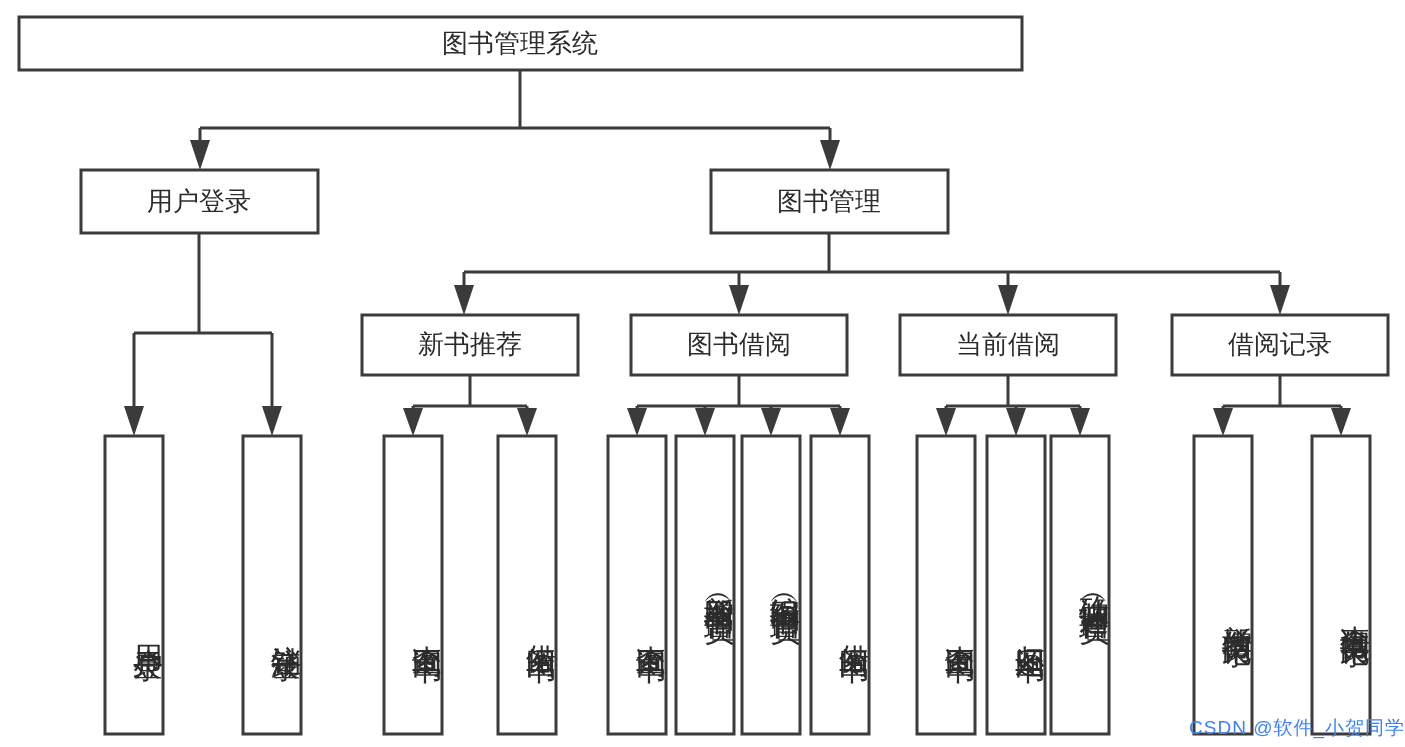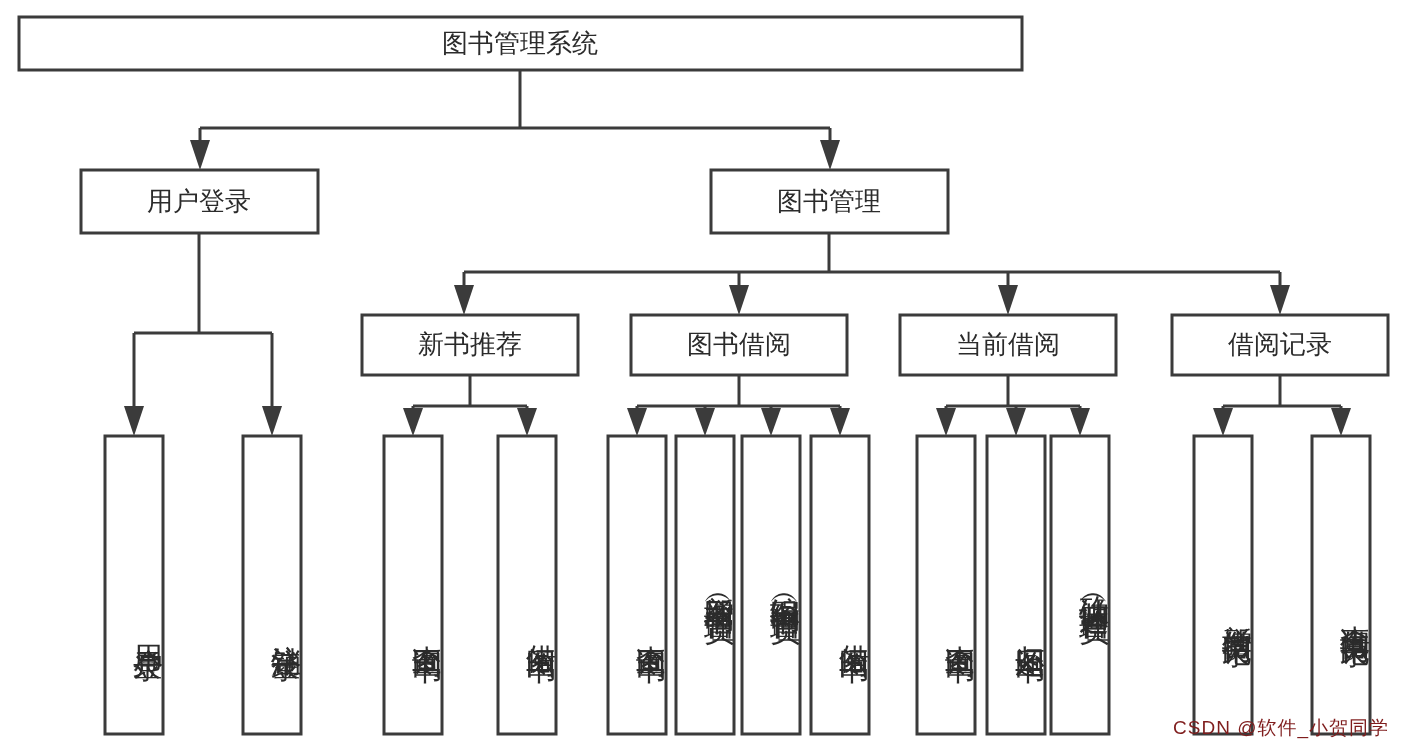--- a/index.html
+++ b/index.html
@@ -55,25 +55,25 @@
     font-size: 30px;
     line-height: 1;
     letter-spacing: 3px;
     color: #2b2b2b;
     white-space: nowrap;
     text-align: center;
     pointer-events: none;
   }
   .watermark {
     position: absolute;
-    right: 16px;
+    right: 0;
     bottom: 6px;
     font-family: "Liberation Sans", "DejaVu Sans", sans-serif;
     font-size: 19px;
-    color: #7f1d1d;
+    color: #3b82f6;
     letter-spacing: 1px;
     white-space: nowrap;
   }
 </style>
 </head>
 <body>
 
 <div id="diagram-root">
 
   <svg class="diagram" viewBox="0 0 1405 747" xmlns="http://www.w3.org/2000/svg">

